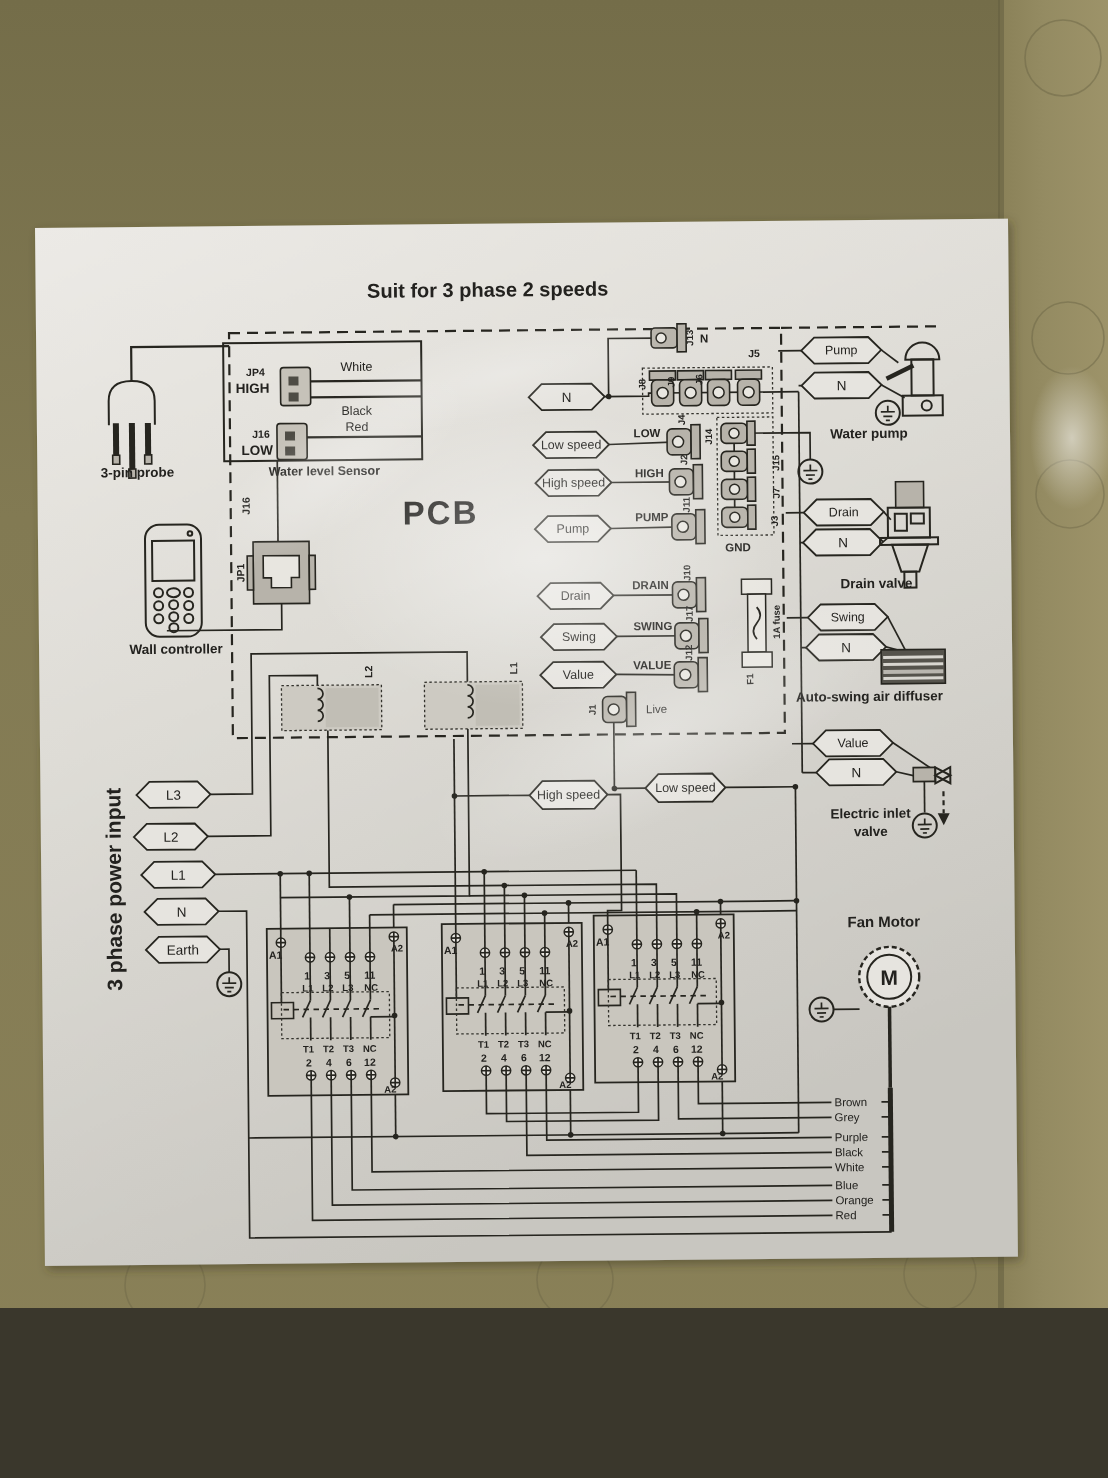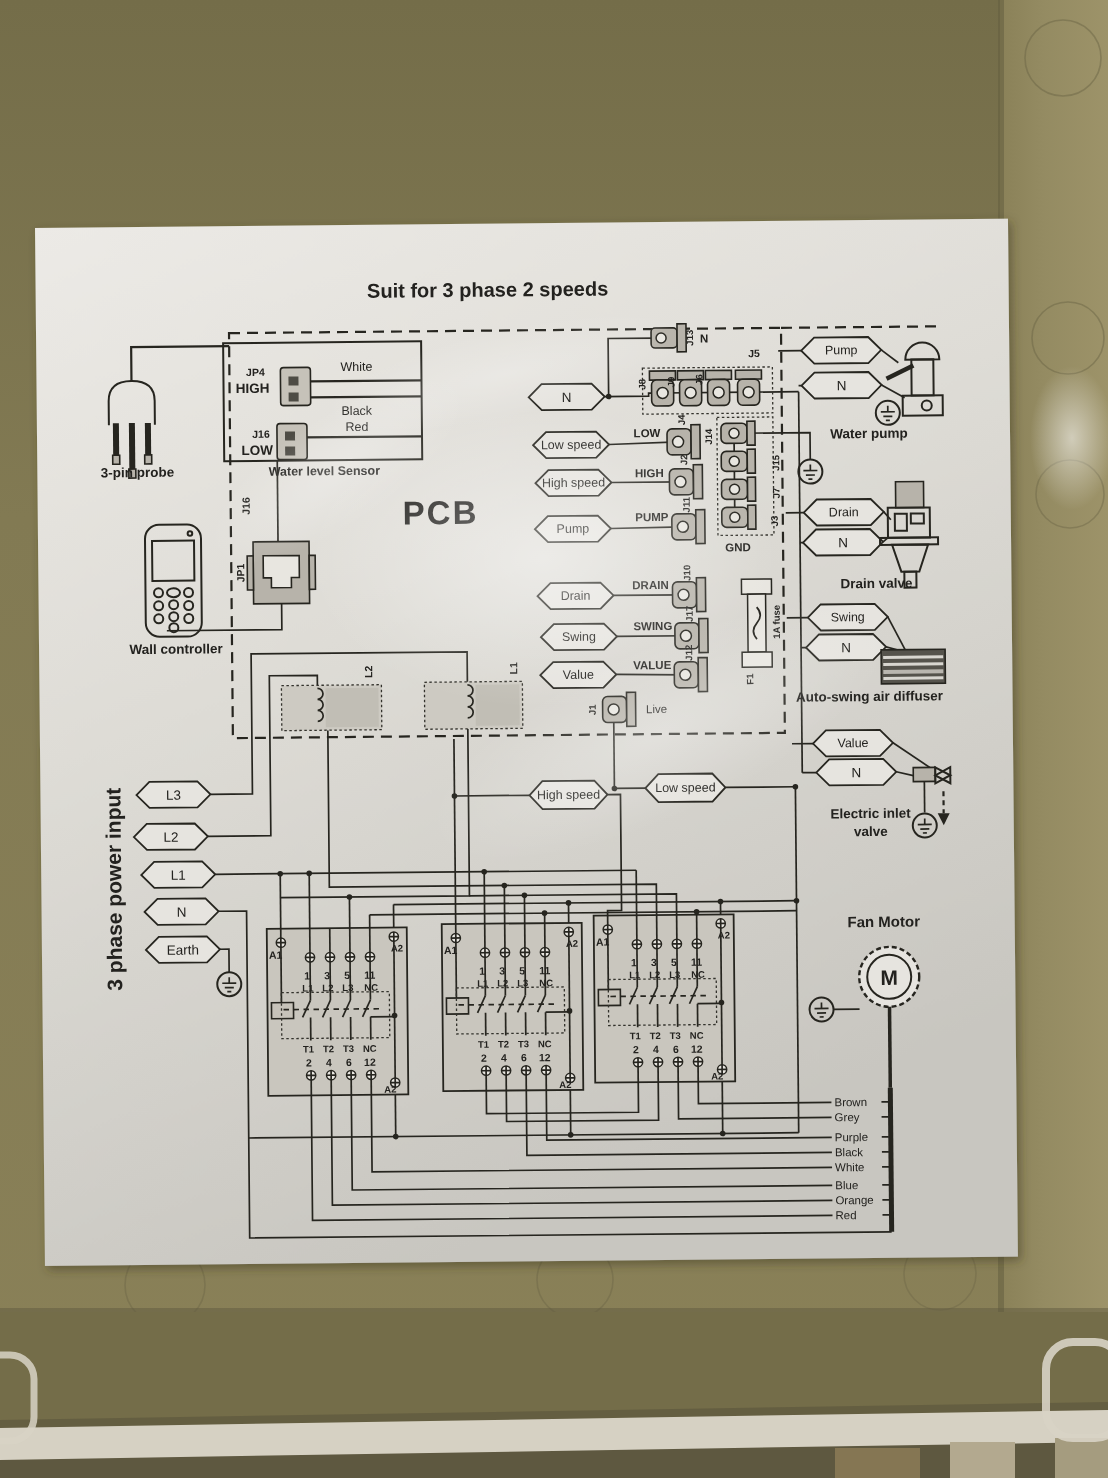--- a/index.html
+++ b/index.html
@@ -1,16 +1,16 @@
 <!DOCTYPE html>
 <html><head>
 <meta charset="utf-8">
 <style>
   html,body{margin:0;padding:0;background:#3a372c;}
-  .scene{position:relative;width:1108px;height:1478px;overflow:hidden;}
+  .scene{position:relative;width:1108px;height:1308px;overflow:hidden;}
   svg{display:block;}
   .tx{font-family:"Liberation Sans","DejaVu Sans",sans-serif;fill:#23221f;}
   .b{font-weight:bold;} .s9{font-size:9.5px;} .s10{font-size:10.5px;}
   .s11{font-size:11.5px;} .s12{font-size:12.5px;} .s13{font-size:13.5px;}
   .s15{font-size:15px;} .s20{font-size:20px;} .s21{font-size:21px;} .s32{font-size:33px;}
   .mid{text-anchor:middle;}
   .w{fill:none;stroke:#26251f;stroke-width:1.7;}
   .w2{fill:none;stroke:#26251f;stroke-width:2.2;}
   .w3{fill:none;stroke:#26251f;stroke-width:3.5;}
   .w5{fill:none;stroke:#26251f;stroke-width:5;}

